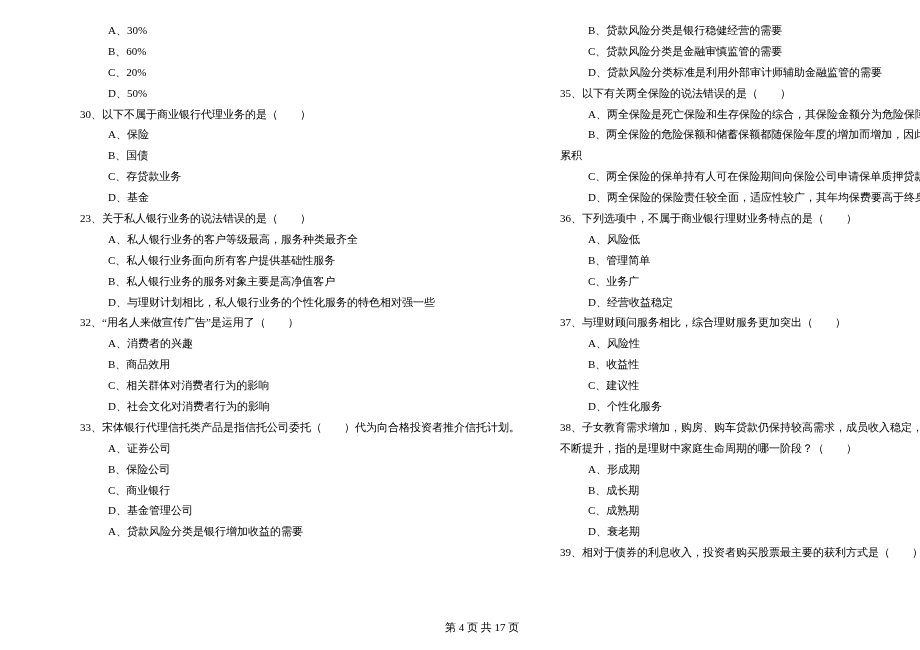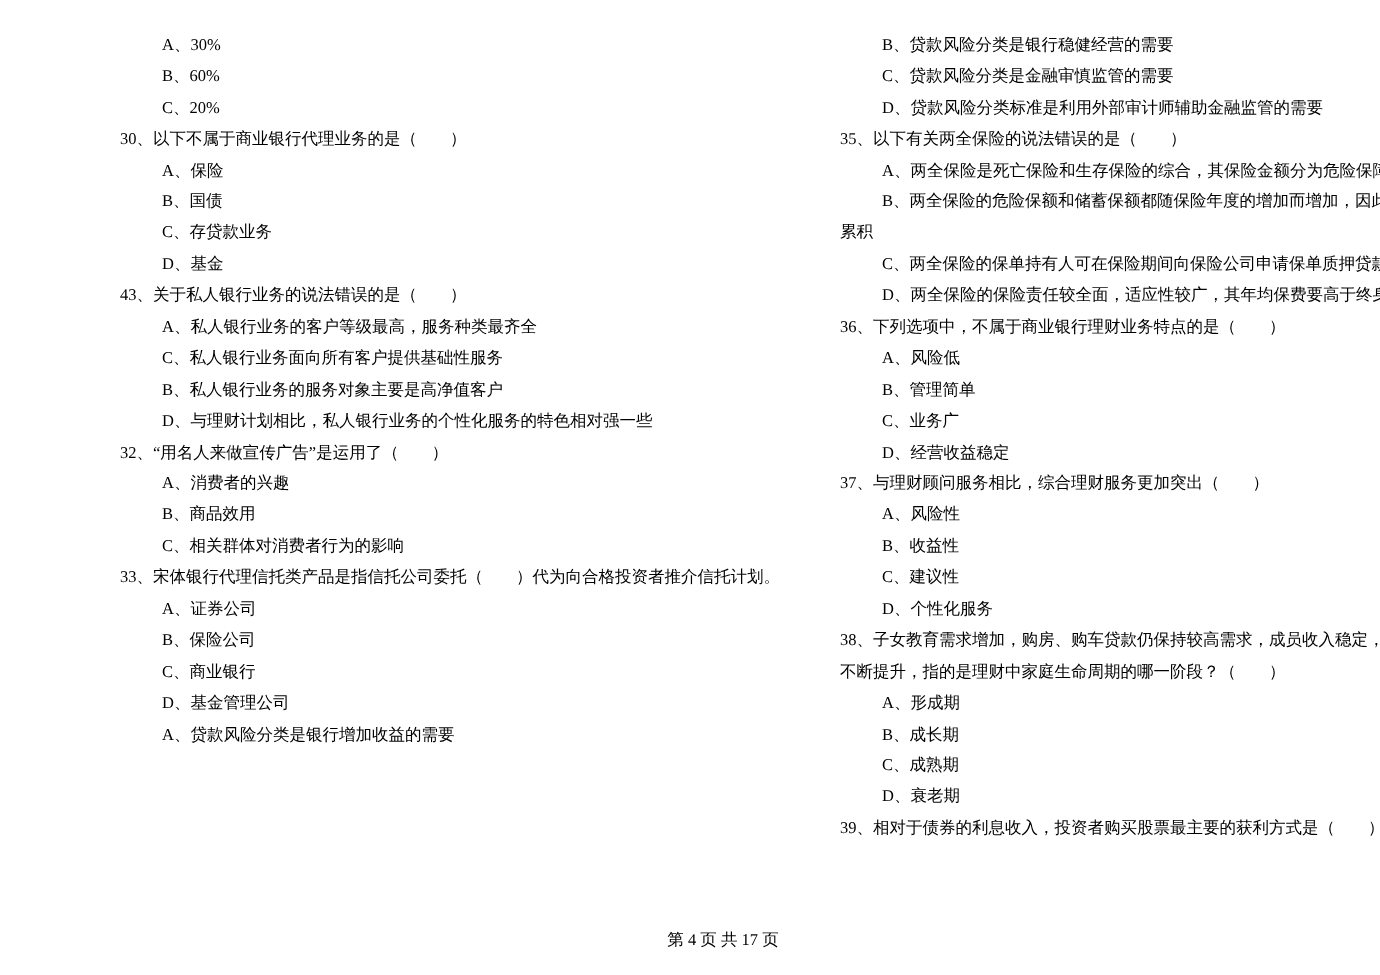--- a/index.html
+++ b/index.html
@@ -44,37 +44,39 @@
     .line { white-space: nowrap; }
   </style>
 </head>
 <body>
 
 <div class="page">
   <div class="col col-left">
     <div class="option line">A、30%</div>
     <div class="option line">B、60%</div>
     <div class="option line">C、20%</div>
+    <div class="option line">D、50%</div>
 
     <div class="question line">30、以下不属于商业银行代理业务的是（　　）</div>
     <div class="option line">A、保险</div>
     <div class="option line">B、国债</div>
     <div class="option line">C、存贷款业务</div>
     <div class="option line">D、基金</div>
 
-    <div class="question line">43、关于私人银行业务的说法错误的是（　　）</div>
+    <div class="question line">23、关于私人银行业务的说法错误的是（　　）</div>
     <div class="option line">A、私人银行业务的客户等级最高，服务种类最齐全</div>
     <div class="option line">C、私人银行业务面向所有客户提供基础性服务</div>
     <div class="option line">B、私人银行业务的服务对象主要是高净值客户</div>
     <div class="option line">D、与理财计划相比，私人银行业务的个性化服务的特色相对强一些</div>
 
     <div class="question line">32、“用名人来做宣传广告”是运用了（　　）</div>
     <div class="option line">A、消费者的兴趣</div>
     <div class="option line">B、商品效用</div>
     <div class="option line">C、相关群体对消费者行为的影响</div>
+    <div class="option line">D、社会文化对消费者行为的影响</div>
 
     <div class="question line">33、宋体银行代理信托类产品是指信托公司委托（　　）代为向合格投资者推介信托计划。</div>
     <div class="option line">A、证券公司</div>
     <div class="option line">B、保险公司</div>
     <div class="option line">C、商业银行</div>
     <div class="option line">D、基金管理公司</div>
 
     <div class="option line">A、贷款风险分类是银行增加收益的需要</div>
   </div>
 

